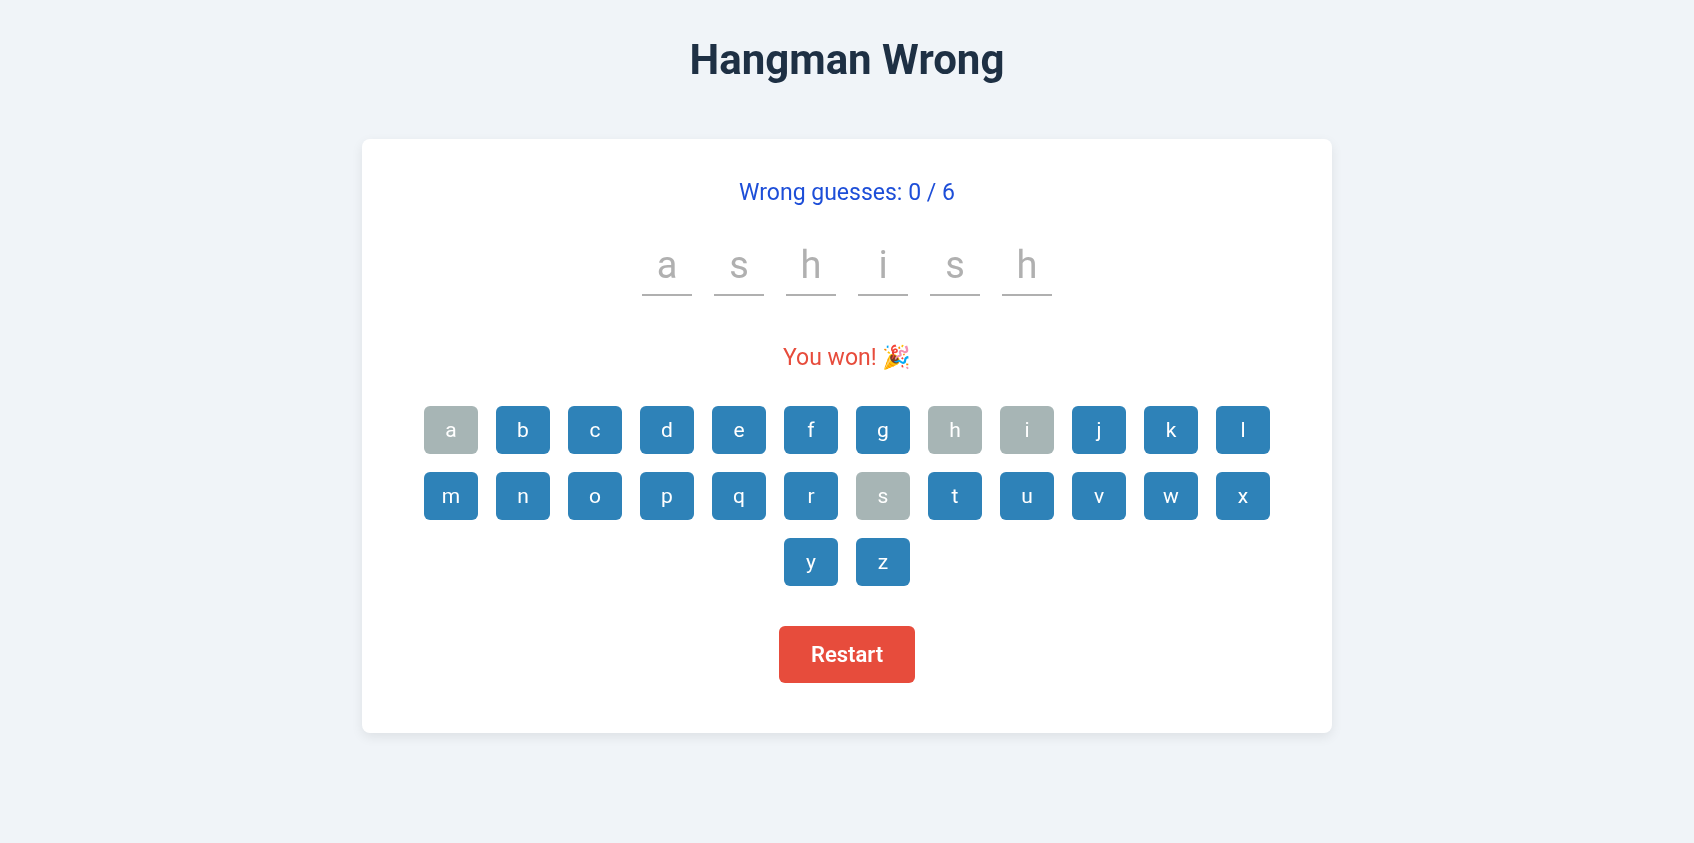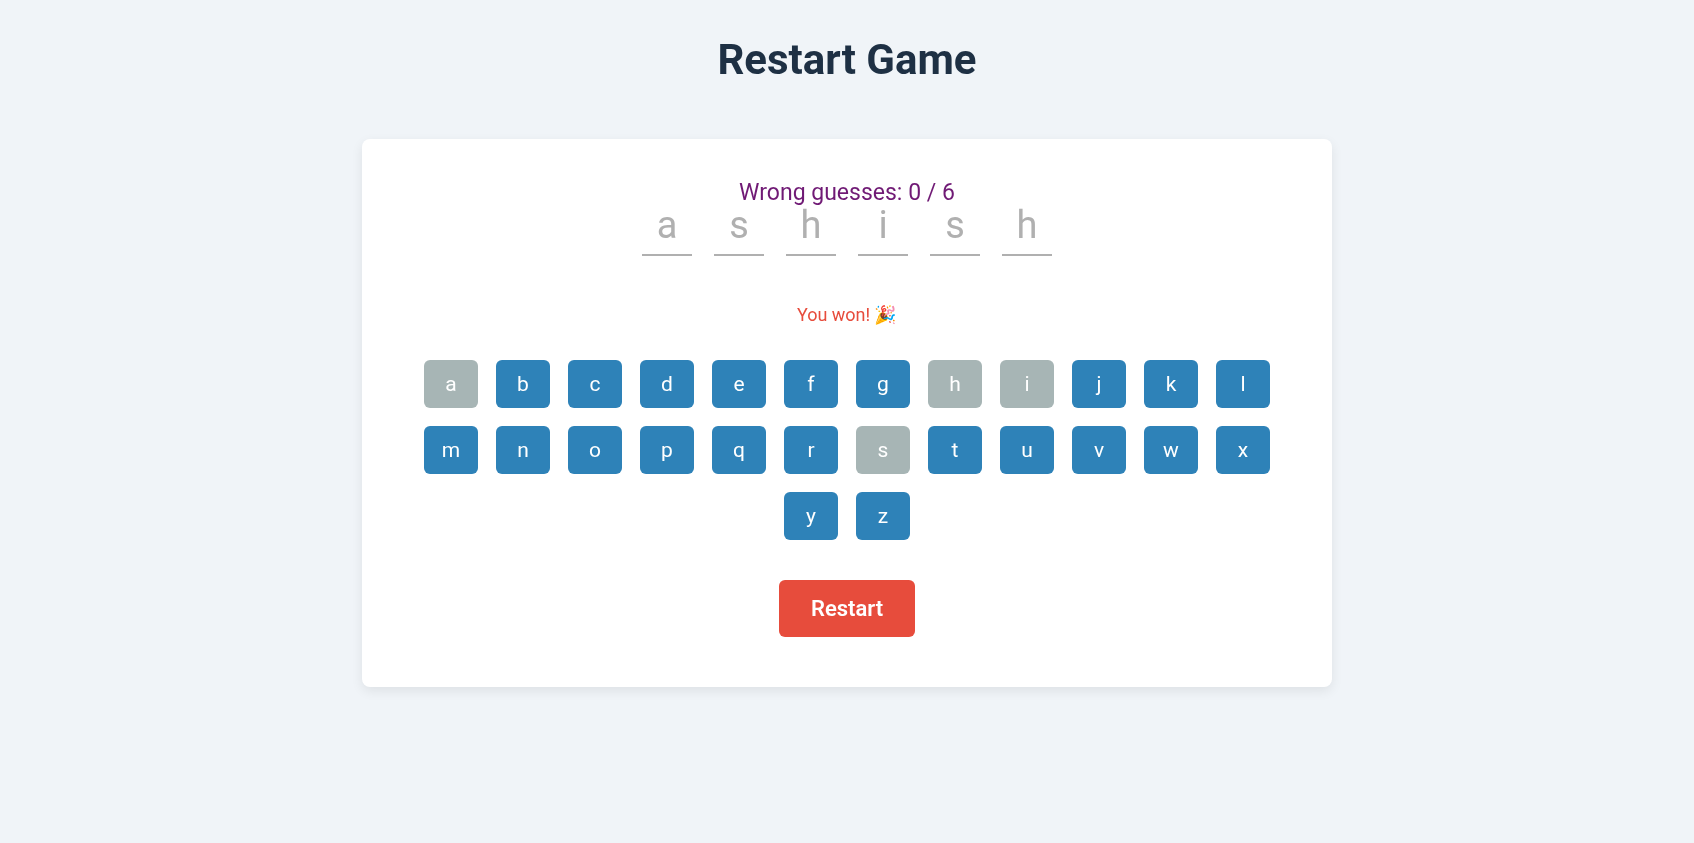--- a/index.html
+++ b/index.html
@@ -23,41 +23,42 @@
     .game-card {
       background: #ffffff;
       width: 970px;
       margin: 0 auto;
       border-radius: 8px;
       box-shadow: 0 4px 12px rgba(0,0,0,0.08);
       padding: 40px 50px 50px;
       text-align: center;
     }
     .wrong-guesses {
-      color: #701a75;
+      color: #1d4ed8;
       font-size: 23px;
+      margin-bottom: 40px;
     }
     .word-row {
       display: flex;
       justify-content: center;
       gap: 22px;
       margin-bottom: 48px;
     }
     .word-letter {
       font-size: 38px;
       color: #b0b0b0;
       width: 50px;
       text-align: center;
       border-bottom: 2px solid #b0b0b0;
       padding-bottom: 10px;
       line-height: 1;
     }
     .status-message {
       color: #e74c3c;
-      font-size: 18px;
+      font-size: 23px;
       margin-bottom: 35px;
     }
     .keyboard {
       display: flex;
       flex-wrap: wrap;
       justify-content: center;
       gap: 18px 18px;
       margin-bottom: 40px;
       max-width: 870px;
       margin-left: auto;
@@ -91,21 +92,21 @@
       font-size: 22px;
       font-weight: 600;
       padding: 16px 32px;
       cursor: pointer;
       font-family: inherit;
     }
   </style>
 </head>
 <body>
 
-<h1 class="page-title">Restart Game</h1>
+<h1 class="page-title">Hangman Wrong</h1>
 
 <div class="game-card">
 
   <div class="wrong-guesses">
     <span>Wrong guesses: </span><span>0</span><span> / </span><span>6</span>
   </div>
 
   <div class="word-row" id="word-row">
       <span class="word-letter">a</span>
       <span class="word-letter">s</span>

